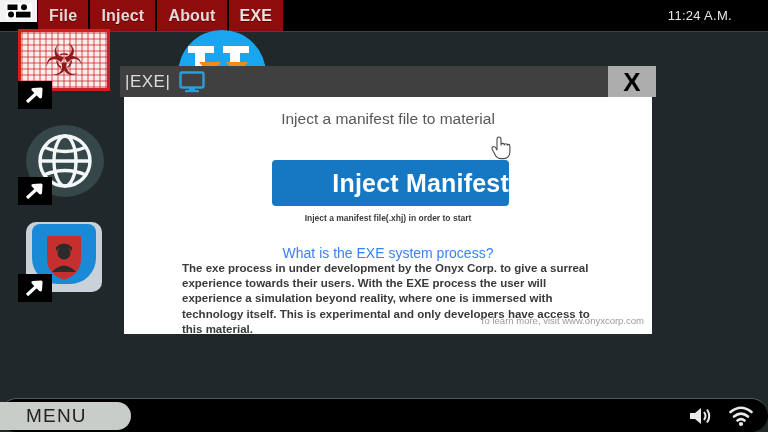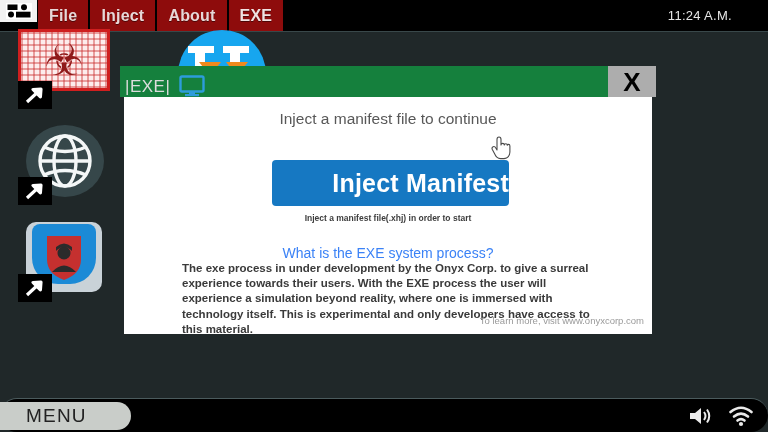--- a/index.html
+++ b/index.html
@@ -103,21 +103,21 @@
   #icon-hidden .o{ position:absolute; width:0;height:0;
     border-left:11px solid transparent; border-right:11px solid transparent;
     border-top:14px solid #f08a1d; }
 
   
   #window{
     position:absolute; left:120px; top:66px; width:536px; height:268px;
   }
   #titlebar{
     position:absolute; left:0; top:0; width:536px; height:31px;
-    background:#15803d; display:flex; align-items:flex-end;
+    background:#404040; display:flex; align-items:center;
   }
   #title-text{
     color:#dcdcdc; font-size:17px; padding-left:5px; letter-spacing:.5px;
   }
   #monitor-icon{ margin-left:9px; display:flex; align-items:center; }
   #titlebar .tbspacer{ flex:1 1 auto; }
   #close-btn{
     width:48px; height:31px; background:#adadad; color:#000;
     font-size:26px; font-weight:bold; display:flex;
     align-items:center; justify-content:center; cursor:pointer; line-height:1;
@@ -269,21 +269,21 @@
       </svg>
     </span>
 
     <span class="tbspacer"></span>
 
     <div id="close-btn">X</div>
   </div>
 
   <div id="dialog">
 
-    <div id="dialog-heading">Inject a manifest file to continue</div>
+    <div id="dialog-heading">Inject a manifest file to material</div>
 
     <button id="inject-btn">Inject Manifest</button>
 
     <div id="inject-hint">Inject a manifest file(.xhj) in order to start</div>
 
     <div id="info-title">What is the EXE system process?</div>
 
     <div id="info-body">The exe process in under development by the Onyx Corp. to give a surreal experience towards their users. With the EXE process the user will experience a simulation beyond reality, where one is immersed with technology itself. This is experimental and only developers have access to this material.</div>
 
     <div id="info-link">To learn more, visit www.onyxcorp.com</div>

